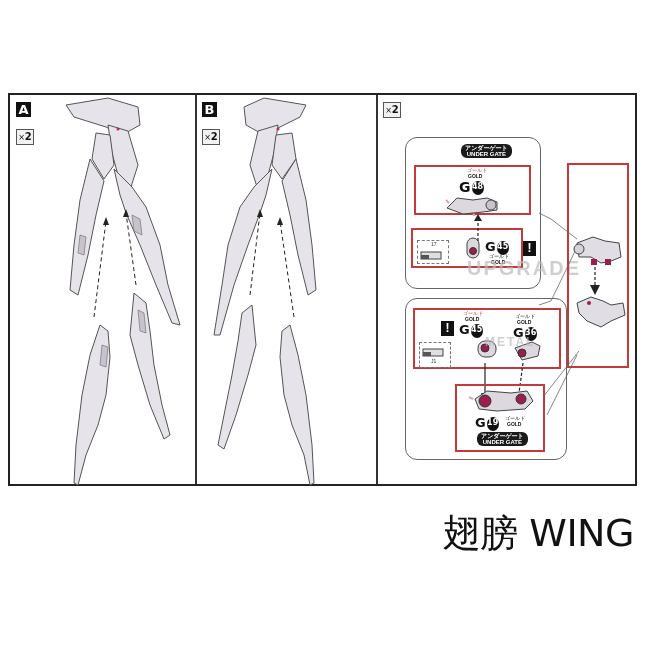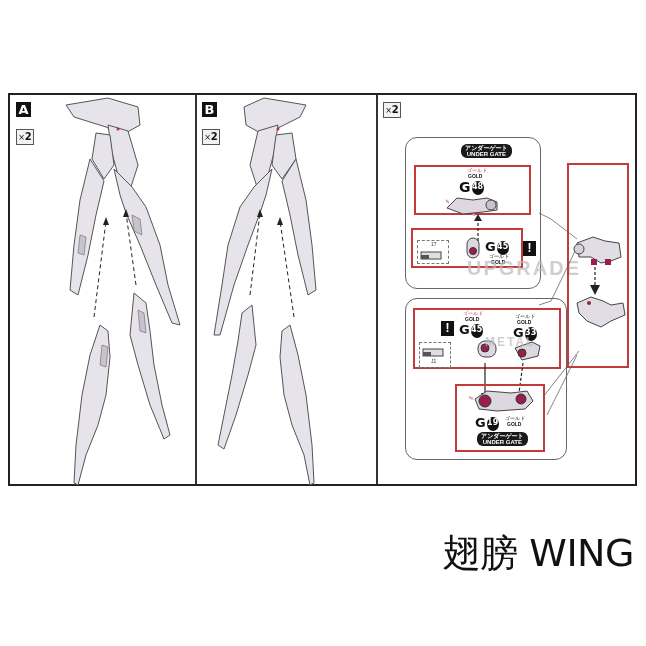--- a/index.html
+++ b/index.html
@@ -14,21 +14,21 @@
   .inset { position:absolute; border:1px solid #666; border-radius:12px; background:#fff; }
   .redbox { position:absolute; border:2px solid #c43a3a; box-sizing:border-box; }
   .gate { position:absolute; background:#1a1a1a; color:#fff; border-radius:6px; font-size:6px; line-height:6px; text-align:center; padding:1px 4px; white-space:nowrap; font-weight:bold; }
   .gate span { display:block; }
   .runner { position:absolute; font-weight:bold; color:#111; font-family:"DejaVu Sans", sans-serif; white-space:nowrap; }
   .runner .num { display:inline-block; width:12px; height:14px; border-radius:50%; background:#111; color:#fff; font-size:8px; line-height:12px; text-align:center; vertical-align:middle; margin-left:1px; }
   .color-jp { position:absolute; font-size:5px; color:#c43a3a; white-space:nowrap; }
   .color-en { position:absolute; font-size:5px; color:#111; font-weight:bold; white-space:nowrap; }
   .alert { position:absolute; width:13px; height:15px; background:#111; color:#fff; font-weight:bold; font-size:12px; line-height:15px; text-align:center; }
   .watermark { position:absolute; color:#bbb; font-weight:bold; letter-spacing:2px; opacity:0.7; font-size:20px; white-space:nowrap; }
-  .caption { position:absolute; right:12px; top:508px; font-size:38px; color:#111; font-family:"DejaVu Sans", sans-serif; white-space:nowrap; letter-spacing:-0.5px;margin-top:20px; }
+  .caption { position:absolute; right:12px; top:508px; font-size:38px; color:#111; font-family:"DejaVu Sans", sans-serif; white-space:nowrap; letter-spacing:-0.5px; }
 </style>
 </head>
 <body>
 
 <div class="frame">
 
   <div class="panel" style="left:0;width:185px;">
     <div class="tag-letter">A</div>
     <div class="tag-qty"><span class="x">×</span><span>2</span></div>
     <svg width="185" height="393" viewBox="0 0 185 393" style="left:0;top:0;">
@@ -135,21 +135,21 @@
     <div class="watermark" style="left:90px;top:162px;">UPGRADE</div>
 
     <div class="inset" style="left:28px;top:203px;width:160px;height:160px;"></div>
     <div class="redbox" style="left:36px;top:213px;width:148px;height:61px;"></div>
     <div class="alert" style="left:64px;top:226px;">!</div>
     <div class="color-jp" style="left:86px;top:215px;">ゴールド</div>
     <div class="color-en" style="left:88px;top:221px;">GOLD</div>
     <div class="runner" style="left:82px;top:227px;font-size:13px;"><span>G</span><span class="num">45</span></div>
     <div class="color-jp" style="left:138px;top:218px;color:#111;">ゴールド</div>
     <div class="color-en" style="left:140px;top:224px;">GOLD</div>
-    <div class="runner" style="left:136px;top:230px;font-size:13px;"><span>G</span><span class="num">33</span></div>
+    <div class="runner" style="left:136px;top:230px;font-size:13px;"><span>G</span><span class="num">36</span></div>
 
     <div style="position:absolute;left:42px;top:247px;width:30px;height:24px;border:1px dashed #777;"></div>
     <div style="position:absolute;left:54px;top:263px;font-size:5px;color:#333;">J1</div>
     <svg width="24" height="10" style="left:45px;top:252px;">
         <rect x="1" y="2" width="20" height="7" fill="#e0dde4" stroke="#444"></rect>
         <rect x="1" y="5" width="8" height="4" fill="#555"></rect>
       </svg>
     <svg width="24" height="22" style="left:98px;top:243px;">
       <rect x="3" y="3" width="18" height="16" rx="7" fill="#ddd8e0" stroke="#444"></rect>
       <circle cx="10" cy="10" r="4" fill="#9a1f4a" stroke="#333"></circle>

